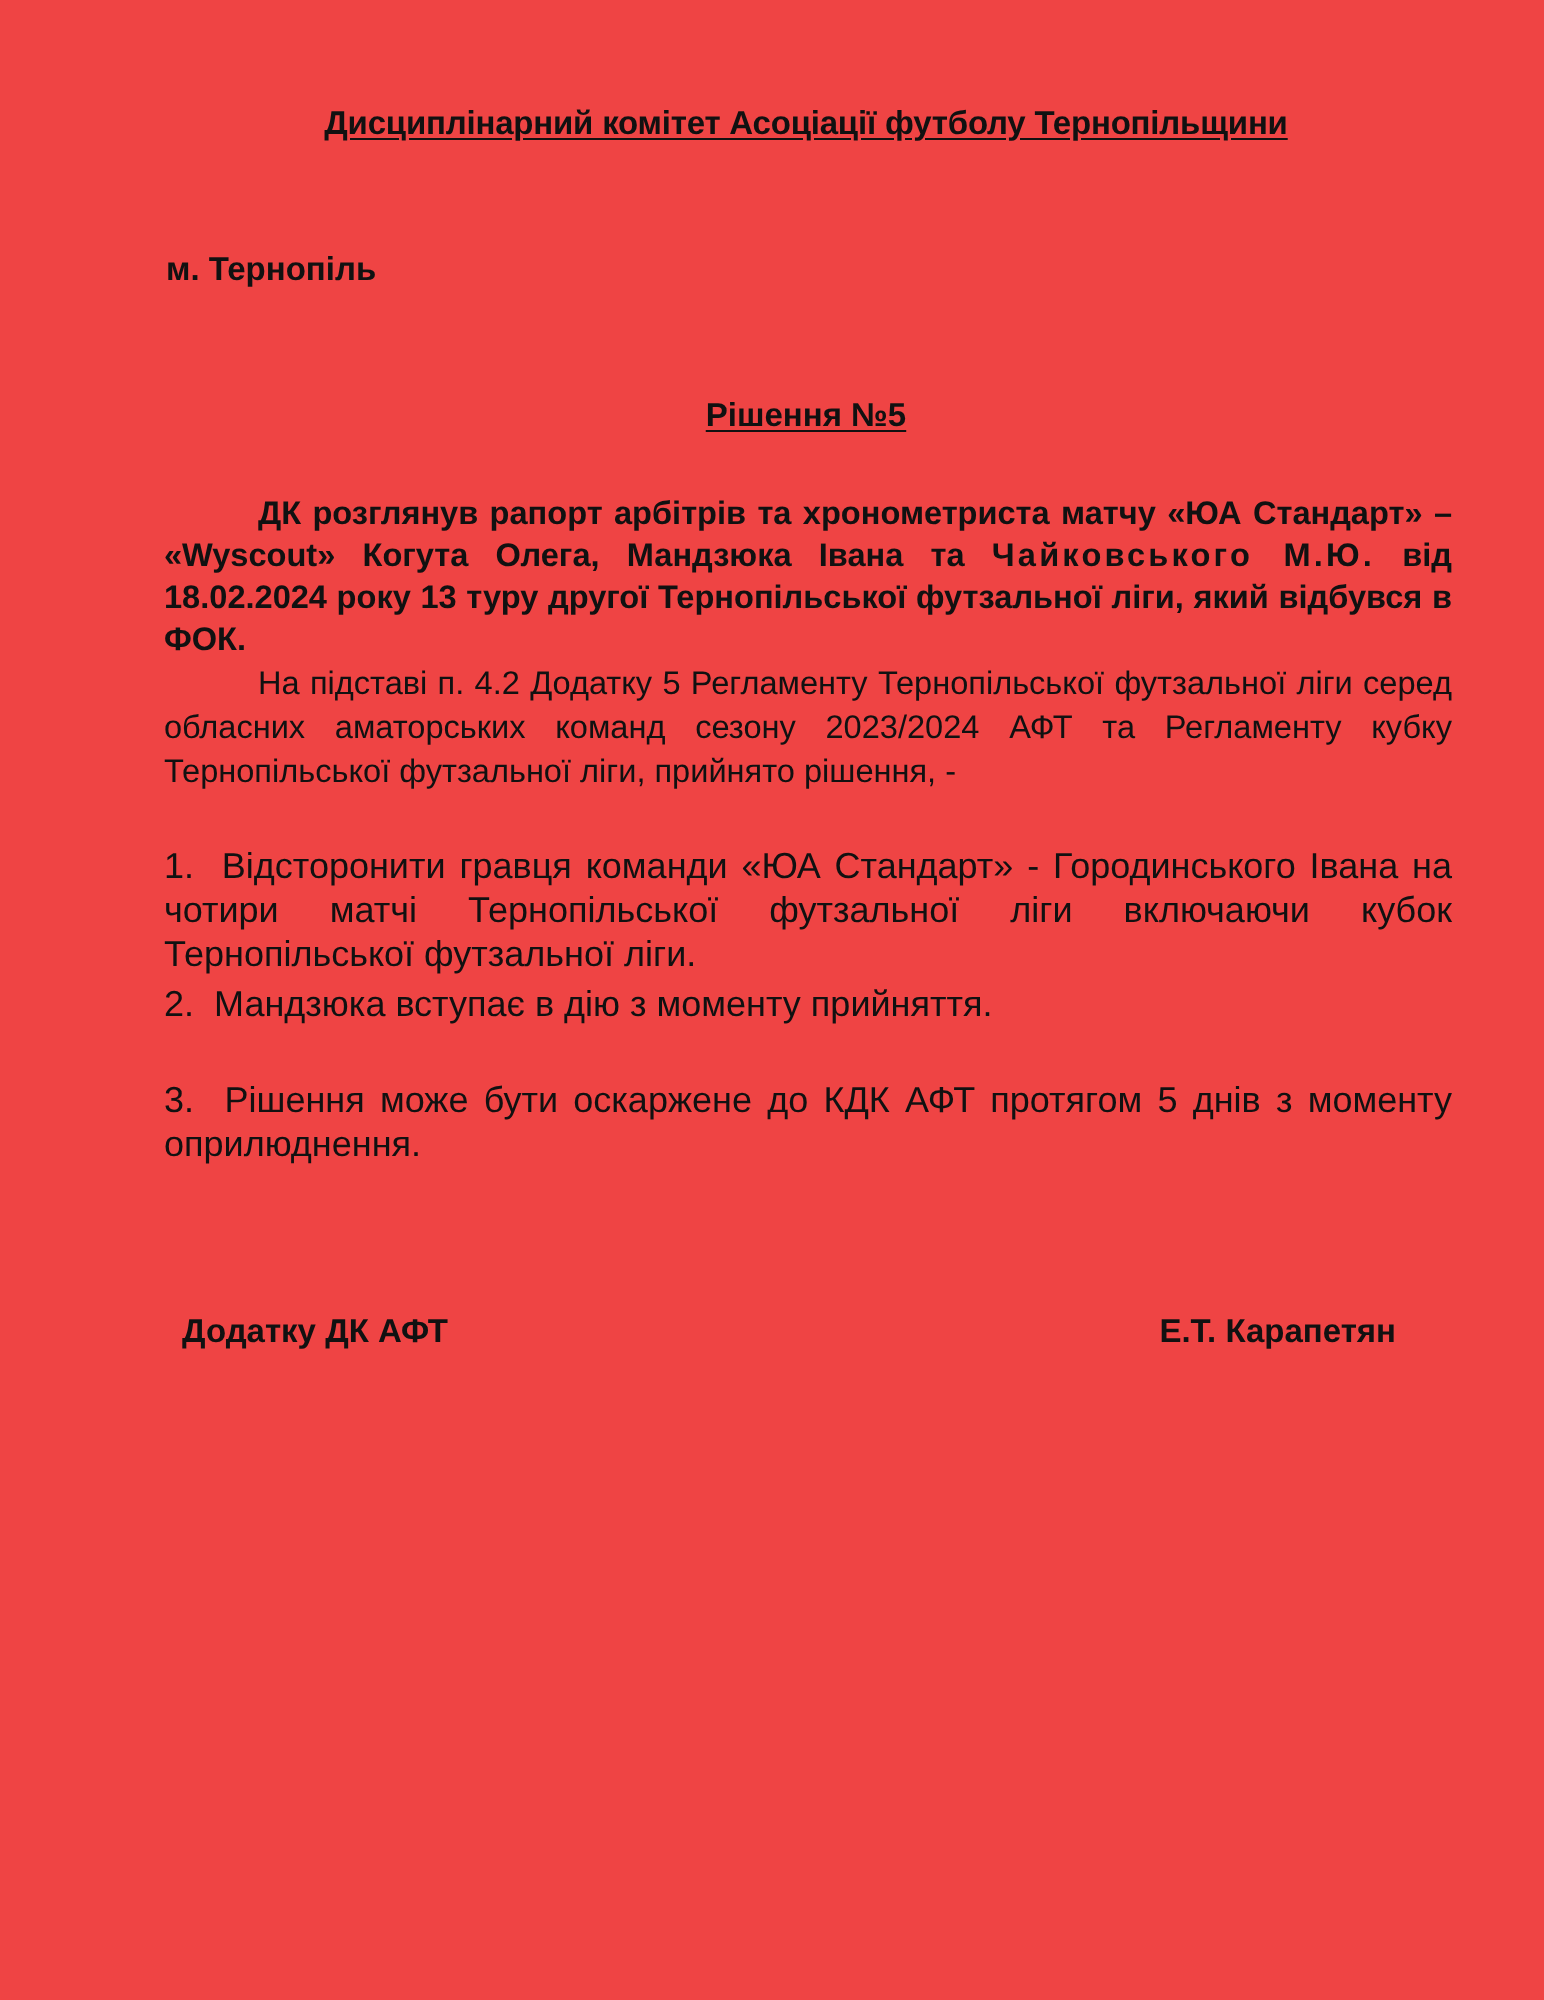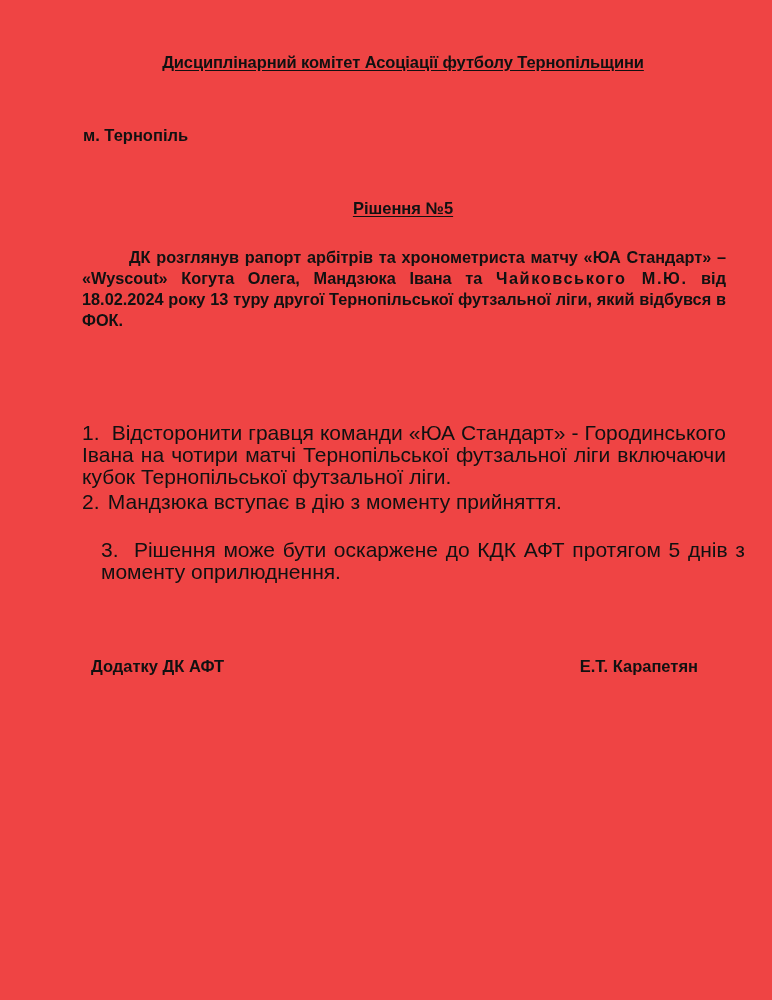--- a/index.html
+++ b/index.html
@@ -63,27 +63,27 @@
       line-height: 21px;
       text-align: justify;
     }
     .p1 { top: 247px; font-weight: bold; }
     .p2 { top: 331px; line-height: 22px; }
     .indent { text-indent: 47px; }
     .list {
       position: absolute;
       left: 82px;
       width: 644px;
-      font-size: 21px;
+      font-size: 18px;
       line-height: 22px;
       text-align: justify;
     }
     .list-1 { top: 422px; }
     .list-2 { top: 491px; }
-    .list-3 { top: 539px; margin-left: 19px; }
+    .list-3 { top: 539px; }
     .wide-num { display: inline-block; width: 20px; }
     .sign {
       position: absolute;
       top: 657px;
       left: 91px;
       width: 607px;
       display: flex;
       justify-content: space-between;
       font-weight: bold;
       font-size: 16.5px;
@@ -98,20 +98,21 @@
   <div class="title">Дисциплінарний комітет Асоціації футболу Тернопільщини</div>
 
   <div class="place-date">
     <span>м. Тернопіль</span>
   </div>
 
   <div class="decision-title">Рішення №5</div>
 
   <div class="body-text p1 indent"><span>ДК розглянув рапорт арбітрів та хронометриста матчу «ЮА Стандарт»  – «Wyscout» Когута Олега, Мандзюка Івана та </span><span class="spaced">Чайковського М.Ю.</span><span> від 18.02.2024 року 13 туру другої Тернопільської футзальної ліги, який відбувся в ФОК.</span></div>
 
+  <div class="body-text p2 indent">На підставі п. 4.2 Додатку 5 Регламенту Тернопільської футзальної ліги серед обласних аматорських команд сезону 2023/2024 АФТ та Регламенту кубку Тернопільської футзальної ліги, прийнято рішення, -</div>
 
   <div class="list list-1">
     <span>1.</span>&nbsp;
     <span>Відсторонити гравця команди «ЮА Стандарт» - Городинського Івана на чотири матчі Тернопільської футзальної ліги включаючи кубок Тернопільської футзальної ліги.</span>
   </div>
 
   <div class="list list-2">
     <span class="wide-num">2.</span>
     <span>Мандзюка вступає в дію з моменту прийняття.</span>
   </div>

